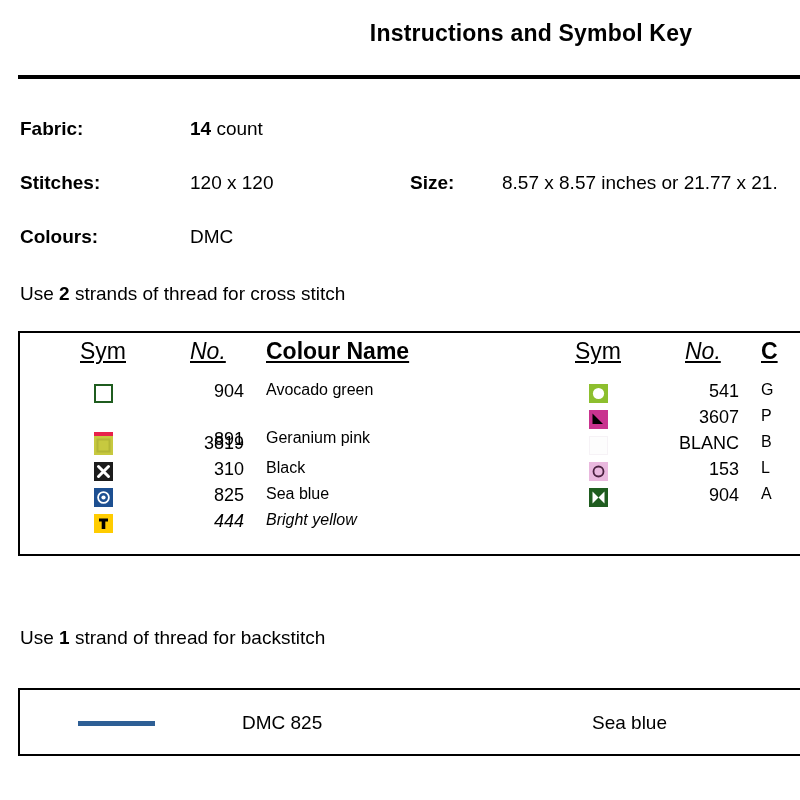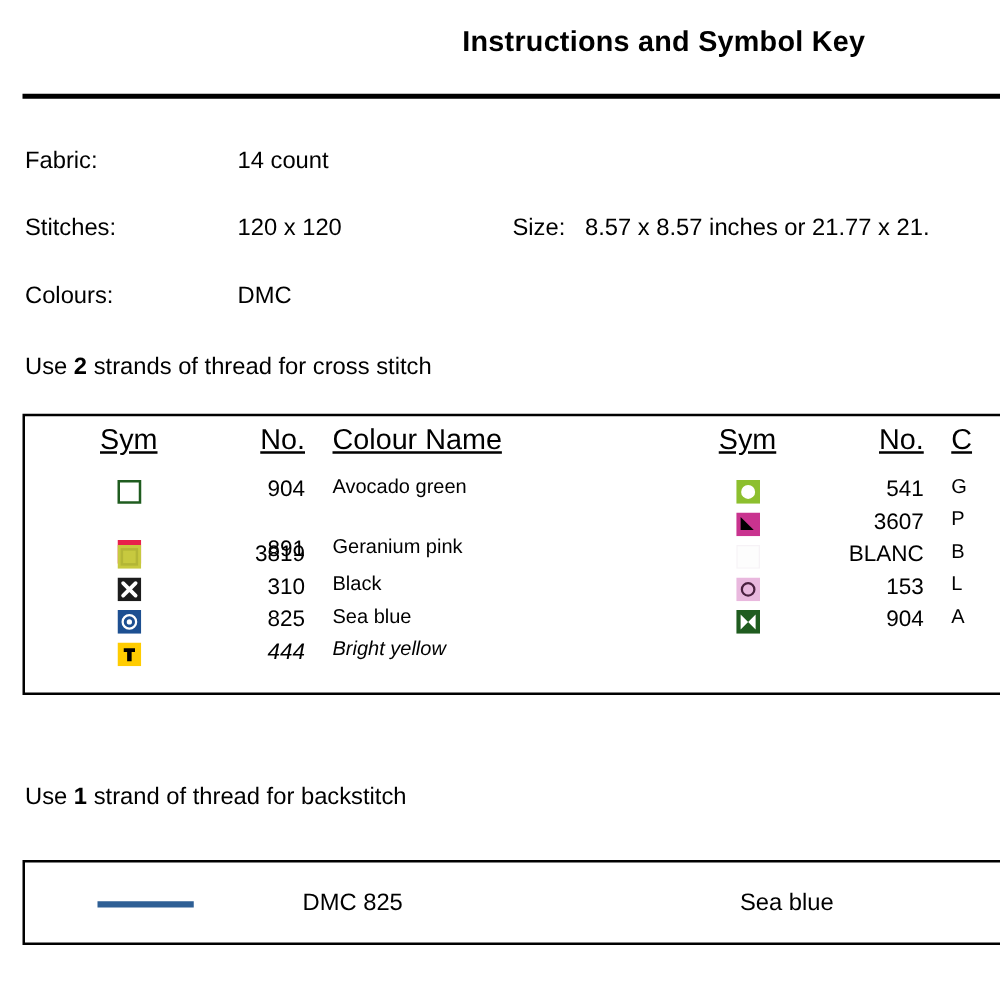--- a/index.html
+++ b/index.html
@@ -41,33 +41,33 @@
   .info-row {
     position: absolute;
     left: 0;
     width: 1062px;
     height: 28px;
     white-space: nowrap;
   }
   .info-label {
     position: absolute;
     font-size: 19px;
+    font-weight: bold;
+  }
+  .info-value {
+    position: absolute;
+    font-size: 19px;
     font-weight: normal;
   }
-  .info-value {
-    position: absolute;
-    font-size: 19px;
-    font-weight: normal;
-  }
-  .info-value b { font-weight: normal; text-align: center; }
+  .info-value b { font-weight: bold; text-align: center; }
 
   .lbl-col  { left: 20px; }
   .val-col  { left: 190px; }
   .size-lbl { left: 410px; }
-  .size-val { left: 468px; }
+  .size-val { left: 502px; }
 
   .strands-line {
     position: absolute;
     left: 20px;
     font-size: 19px;
     white-space: nowrap;
   }
   .strands-line b { font-weight: bold; }
 
   
@@ -108,22 +108,22 @@
 
   .hdr {
     position: absolute;
     top: 5px;
     font-size: 23px;
     font-weight: normal;
     text-decoration: underline;
     white-space: nowrap;
   }
   .hdr-sym  { left: 58px;  width: 50px; text-align: center; }
-  .hdr-no   { left: 170px; width: 54px; text-align: right; }
-  .hdr-name { left: 246px; text-align: left; }
+  .hdr-no   { left: 170px; width: 54px; text-align: left; font-style: italic; }
+  .hdr-name { left: 246px; text-align: left; font-weight: bold; }
 
   .key-row {
     position: absolute;
     height: 25px;
     left: 0;
     width: 500px;
   }
   .cell-sym {
     position: absolute;
     left: 58px;

